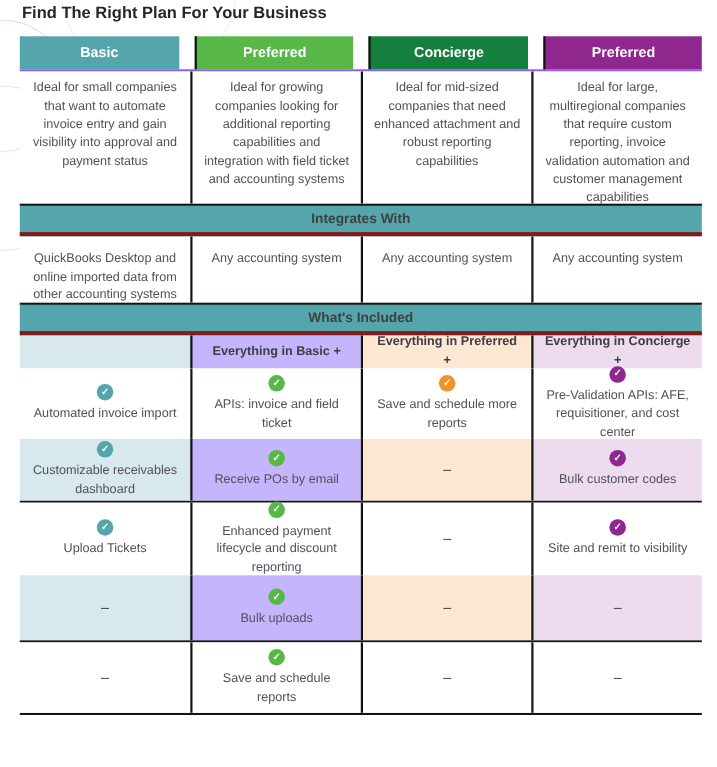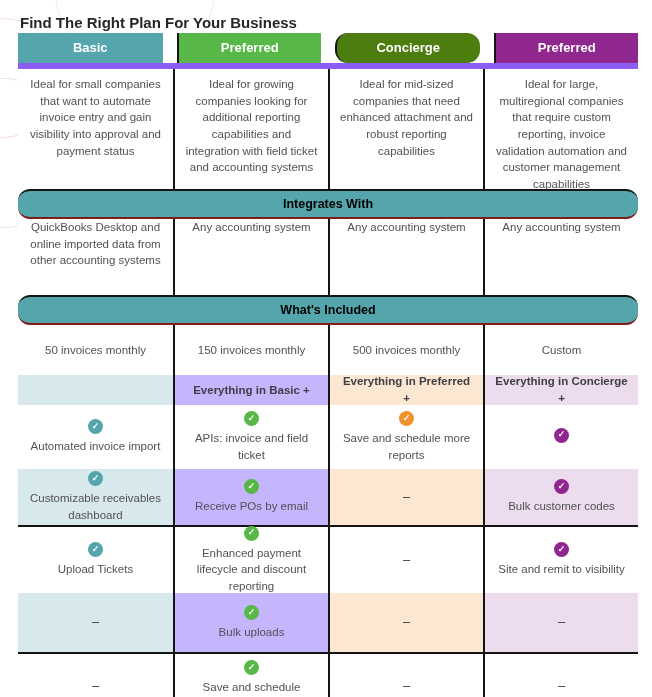--- a/index.html
+++ b/index.html
@@ -4,38 +4,38 @@
 <style>
   * { margin:0; padding:0; box-sizing:border-box; }
   html,body { width:652px; height:697px; background:#ffffff; overflow:hidden; }
   body { font-family:"Liberation Sans", sans-serif; color:#515157; position:relative; }
 
   .deco { position:absolute; border-radius:50%; pointer-events:none; z-index:0; }
   .deco1 { left:-58px; top:18px;  width:120px; height:120px; border:1px solid #f2dfda; }
   .deco2 { left:-72px; top:78px;  width:150px; height:150px; border:1px solid #ece6e3; }
   .deco3 { left:55px;  top:-90px; width:160px; height:160px; border:1px solid #f5ece9; }
 
-  .title { position:absolute; left:20px; top:14px; font-size:15px; font-weight:bold; color:#262626; z-index:2; }
+  .title { position:absolute; left:20px; top:3px; font-size:15px; font-weight:bold; color:#262626; z-index:2; }
 
   .table { position:absolute; left:18px; top:33px; width:620px; z-index:1; background:#fff; }
   .row { display:grid; grid-template-columns:repeat(4,1fr); }
   .cell { border-left:2px solid #141414; text-align:center; font-size:11.5px; line-height:1.45; padding:6px 9px; background:#fff; }
   .cell:first-child { border-left:none; }
 
-  .header-row { border-bottom:6px solid #8b5cf6;gap:14px; }
+  .header-row { border-bottom:2px solid #8b5cf6;gap:14px; }
   .head { color:#fff; font-weight:bold; font-size:13px; height:30px; display:flex; align-items:center; justify-content:center; padding:0; }
-  .h0 { background:#54a6ac; } .h1 { background:#58b847; } .h2 { background:#4d7c0f;border-radius:13px; } .h3 { background:#90278e; }
+  .h0 { background:#54a6ac; } .h1 { background:#58b847; } .h2 { background:#15803d; } .h3 { background:#90278e; }
 
   .desc-row .cell { height:120px; padding-top:7px; }
 
-  .band { background:#54a6ac; border-top:2px solid #141414; border-bottom:2px solid #7f1d1d;
-          color:#000000; font-weight:bold; font-size:12.5px; height:30px;
-          display:flex; align-items:center; justify-content:center;border-radius:12px; }
+  .band { background:#54a6ac; border-top:2px solid #141414; border-bottom:4px solid #7f1d1d;
+          color:#404040; font-weight:bold; font-size:12.5px; height:30px;
+          display:flex; align-items:center; justify-content:center; }
 
-  .integrates-row .cell { height:76px; padding-top:0; }
+  .integrates-row .cell { height:60px; padding-top:12px; }
   .invoices-row  .cell { height:50px; display:flex; align-items:center; justify-content:center; }
 
   .everything-row .cell { height:30px; display:flex; align-items:center; justify-content:center;
                           font-weight:bold; font-size:11.5px; color:#3e3e44; }
   .t0 { background:#d8e9ed; } .t1 { background:#c4b5fd; } .t2 { background:#fce8d2; } .t3 { background:#ecdcee; }
 
   .feat { display:flex; flex-direction:column; align-items:center; justify-content:center; }
   .fa .cell { height:64px; } .fb .cell { height:56px; } .fc .cell { height:66px; }
   .fd .cell { height:59px; } .fe .cell { height:64px; }
   .bordered { border-bottom:2px solid #141414; }
@@ -74,26 +74,20 @@
 
   <div class="row integrates-row">
     <div class="cell">QuickBooks Desktop and online imported data from other accounting systems</div>
     <div class="cell">Any accounting system</div>
     <div class="cell">Any accounting system</div>
     <div class="cell">Any accounting system</div>
   </div>
 
   <div class="band">What's Included</div>
 
-  <div class="row invoices-row">
-    <div class="cell">50 invoices monthly</div>
-    <div class="cell">150 invoices monthly</div>
-    <div class="cell">500 invoices monthly</div>
-    <div class="cell">Custom</div>
-  </div>
 
   <div class="row everything-row">
     <div class="cell t0"></div>
     <div class="cell t1">Everything in Basic +</div>
     <div class="cell t2">Everything in Preferred +</div>
     <div class="cell t3">Everything in Concierge +</div>
   </div>
 
   <div class="row fa">
     <div class="cell feat">
@@ -103,20 +97,21 @@
     <div class="cell feat">
       <span class="check c1">✓</span>
       <span>APIs: invoice and field ticket</span>
     </div>
     <div class="cell feat">
       <span class="check c2">✓</span>
       <span>Save and schedule more reports</span>
     </div>
     <div class="cell feat">
       <span class="check c3">✓</span>
+      <span>Pre-Validation APIs: AFE, requisitioner, and cost center</span>
     </div>
   </div>
 
   <div class="row fb bordered">
     <div class="cell feat t0">
       <span class="check c0">✓</span>
       <span>Customizable receivables dashboard</span>
     </div>
     <div class="cell feat t1">
       <span class="check c1">✓</span>

